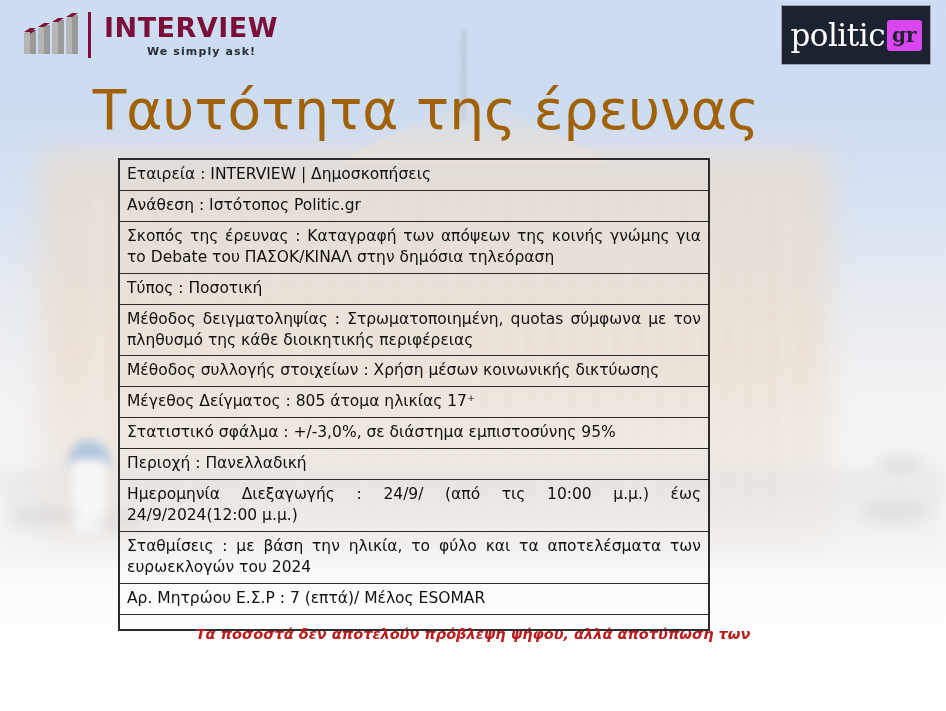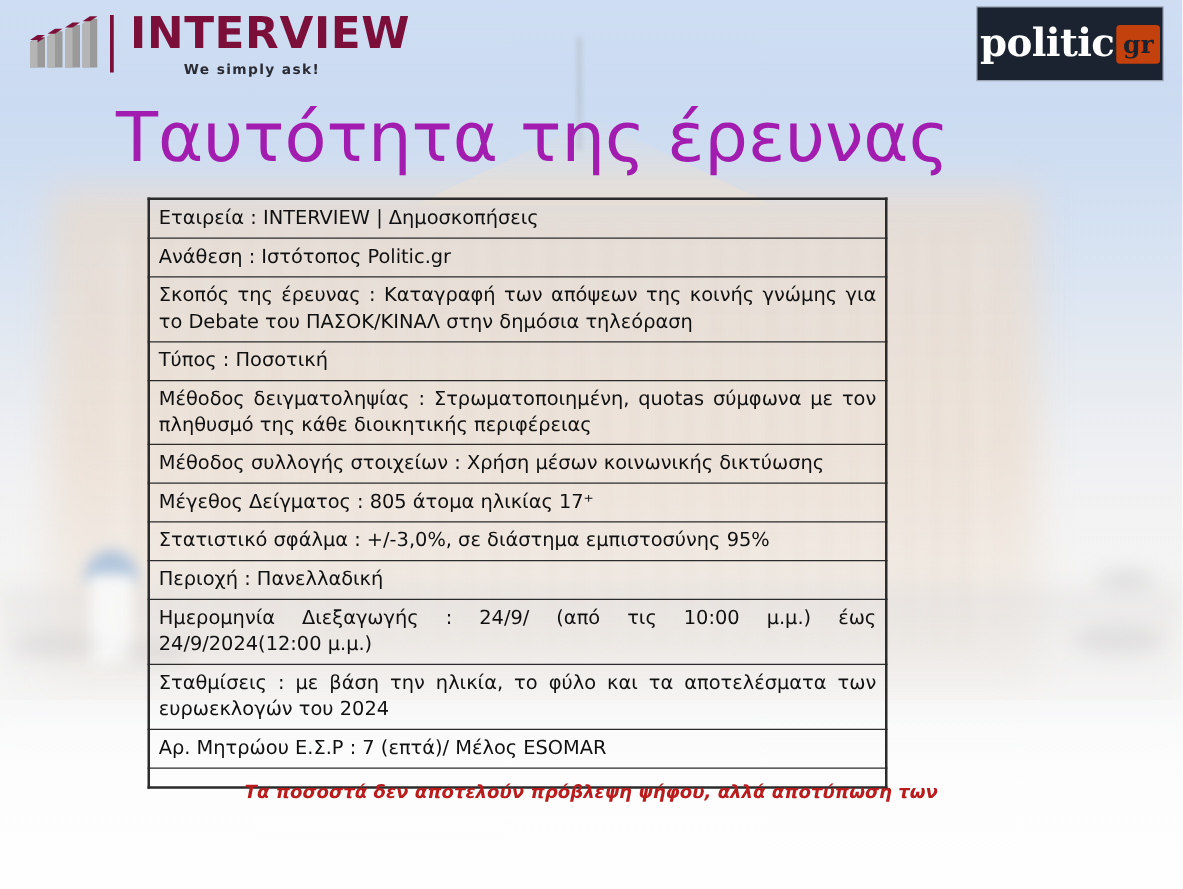--- a/index.html
+++ b/index.html
@@ -154,21 +154,21 @@
   }
   .logo-words {
     display: flex;
     flex-direction: column;
     justify-content: center;
     line-height: 1;
   }
   .logo-name {
     font-family: "DejaVu Sans", "Liberation Sans", sans-serif;
     font-weight: bold;
-    font-size: 35px;
+    font-size: 27px;
     letter-spacing: 0.5px;
     color: #7b0f3a;
   }
   .logo-tag {
     font-family: "DejaVu Sans", "Liberation Sans", sans-serif;
     font-weight: bold;
     font-size: 11px;
     letter-spacing: 1.1px;
     color: #2b2b33;
     margin-top: 5px;
@@ -182,49 +182,49 @@
     width: 148px;
     height: 58px;
     background: #1b2230;
     display: flex;
     align-items: center;
     justify-content: center;
     box-shadow: 0 0 0 1px rgba(0,0,0,0.25);
   }
   .politic-word {
     font-family: "DejaVu Serif", "Liberation Serif", serif;
-    font-weight: bold;
+    font-weight: normal;
     font-size: 31px;
     color: #ffffff;
     letter-spacing: -0.5px;
     line-height: 1;
     margin-right: 2px;
   }
   .politic-gr {
-    background: #c2410c;
+    background: #d946ef;
     color: #1b2230;
     font-family: "DejaVu Serif", "Liberation Serif", serif;
     font-weight: bold;
     font-size: 20px;
     line-height: 1;
     padding: 5px 5px 6px 5px;
     border-radius: 3px;
   }
 
   
   .slide-title {
     position: absolute;
     left: 0;
     top: 82px;
     width: 852px;
     text-align: center;
     font-family: "DejaVu Sans", "Liberation Sans", sans-serif;
     font-weight: normal;
     font-size: 55px;
-    color: #a21caf;
+    color: #a16207;
     letter-spacing: 0px;
     line-height: 1.05;
   }
 
   
   .info-table {
     position: absolute;
     left: 118px;
     top: 158px;
     width: 592px;

